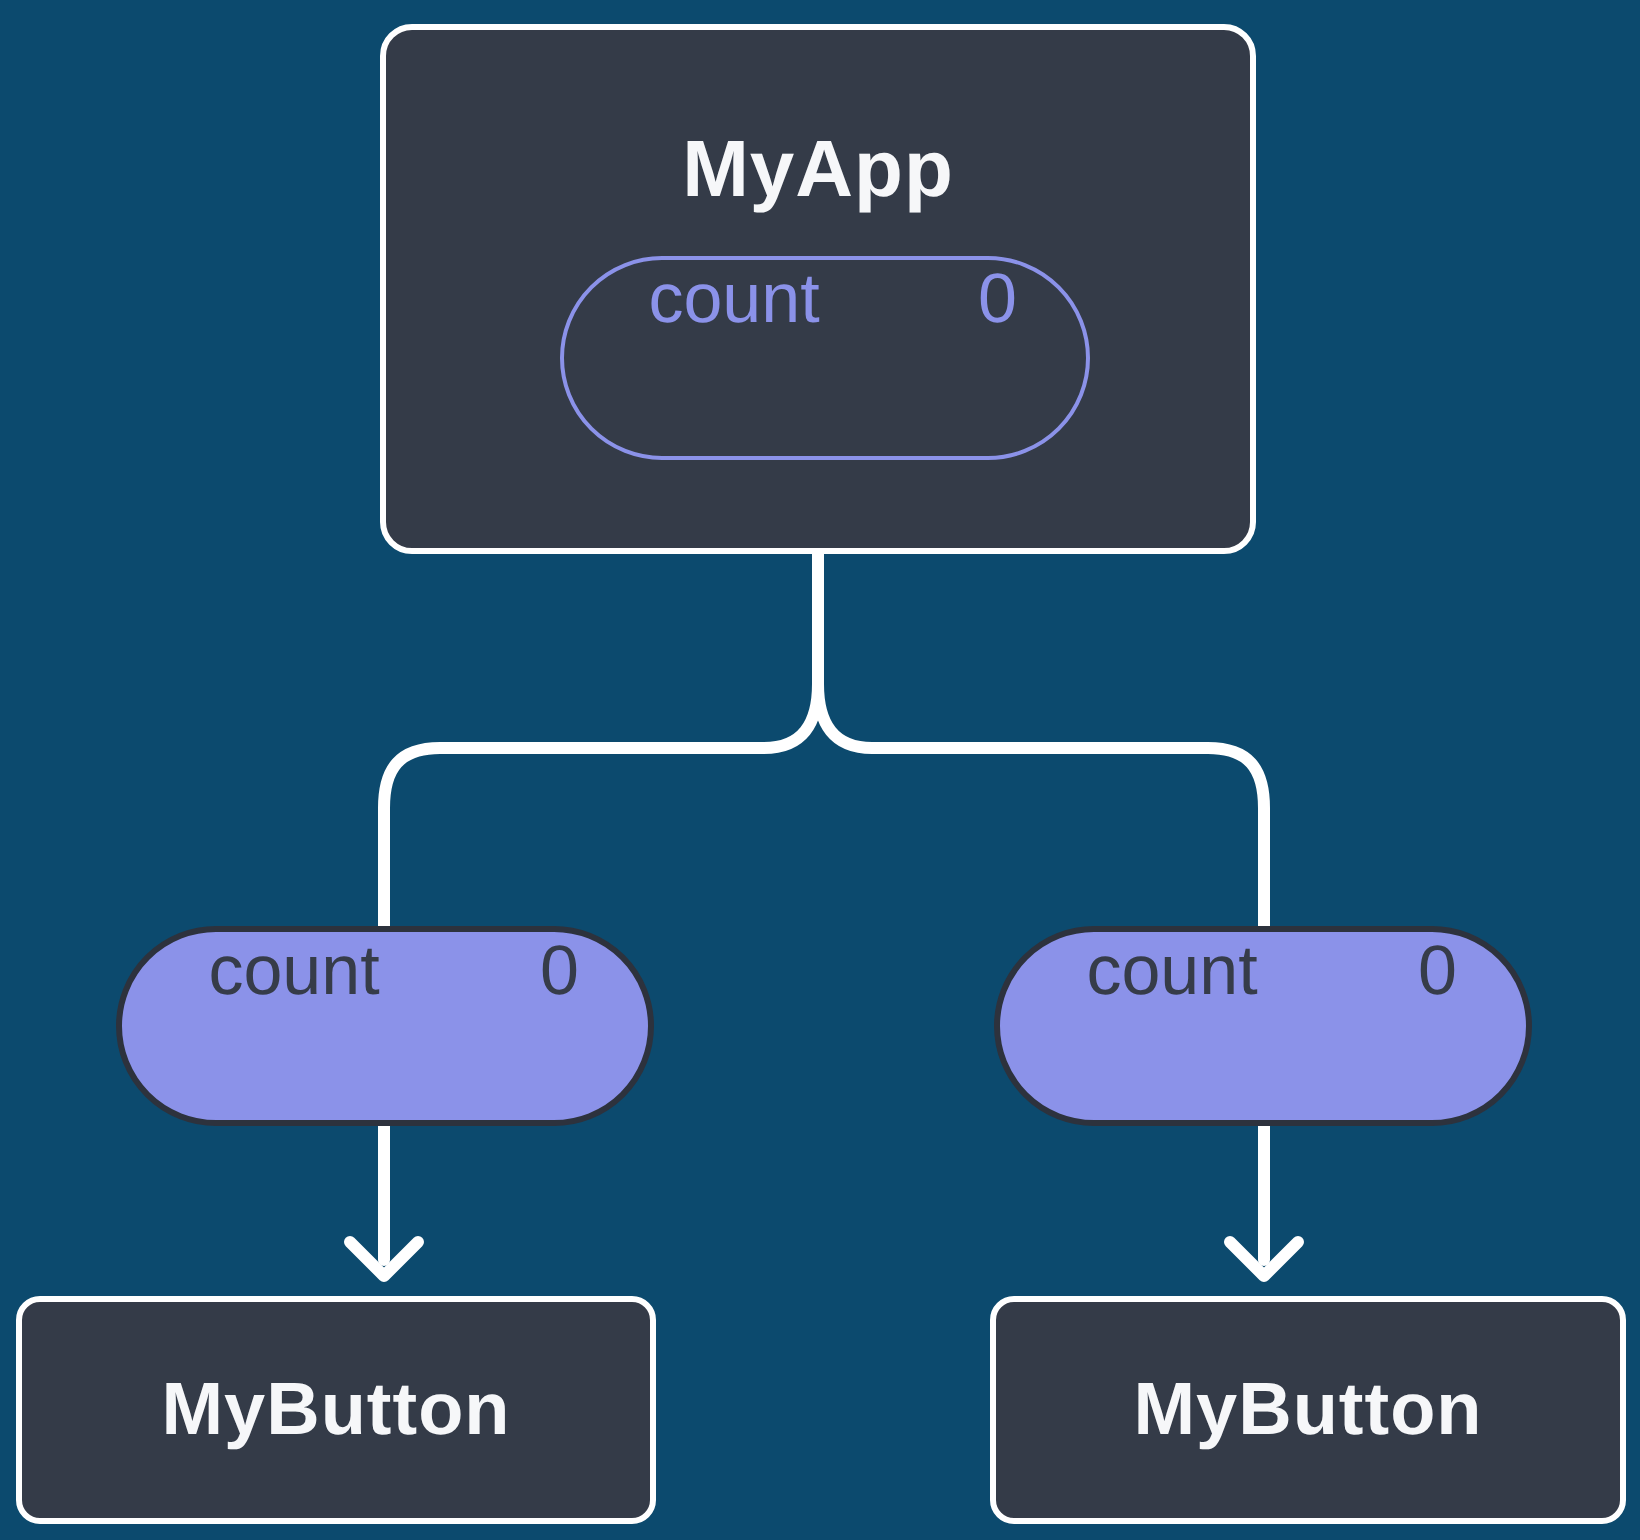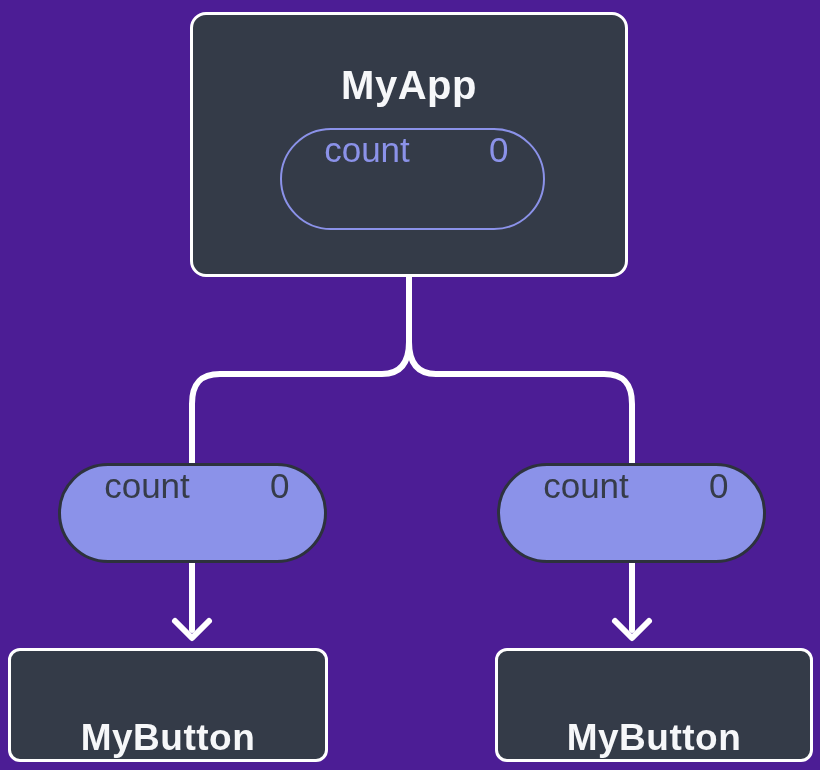--- a/index.html
+++ b/index.html
@@ -4,21 +4,21 @@
 <style>
   html, body {
     margin: 0;
     padding: 0;
     background: #000000;
   }
   .canvas {
     position: relative;
     width: 820px;
     height: 770px;
-    background: #4c1d95;
+    background: #0c4a6e;
     overflow: hidden;
     font-family: "Liberation Sans", sans-serif;
   }
   .connectors {
     position: absolute;
     left: 0;
     top: 0;
     width: 820px;
     height: 770px;
     z-index: 1;
@@ -51,21 +51,21 @@
     width: 100%;
     text-align: center;
     color: #f6f7f9;
     font-size: 40px;
     font-weight: 600;
     letter-spacing: 0.5px;
   }
   .card-child {
     border-radius: 12px;
     display: flex;
-    align-items: flex-end;
+    align-items: center;
     justify-content: center;
     color: #f6f7f9;
     font-size: 37px;
     font-weight: 600;
     letter-spacing: 0.5px;
   }
   .card-child-left {
     left: 8px;
     top: 648px;
     width: 320px;

